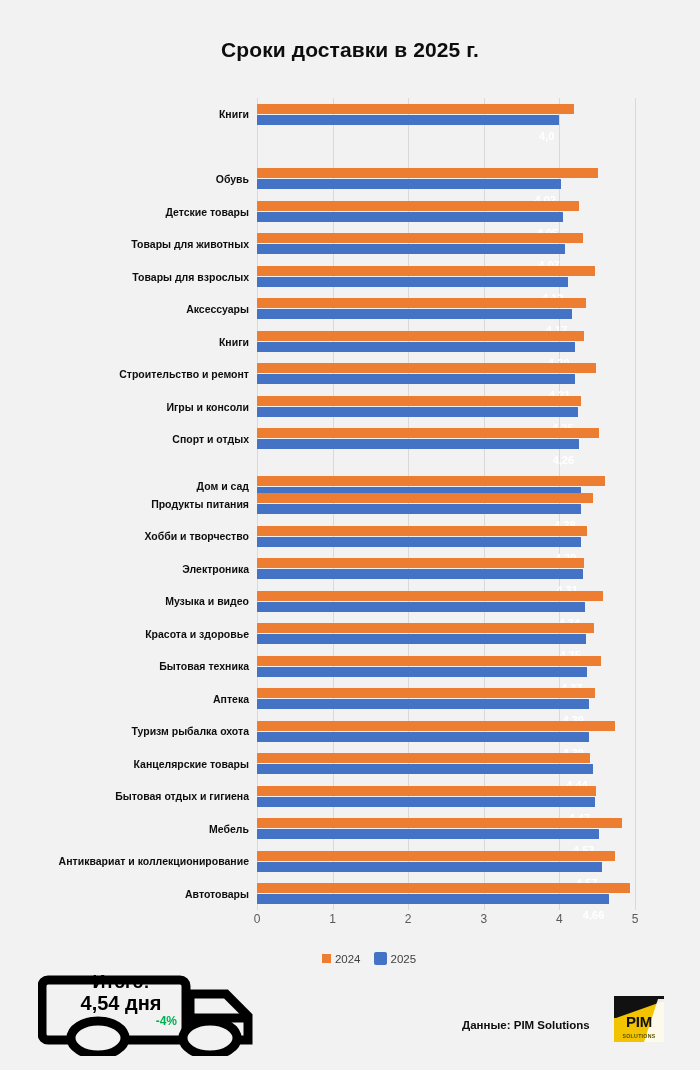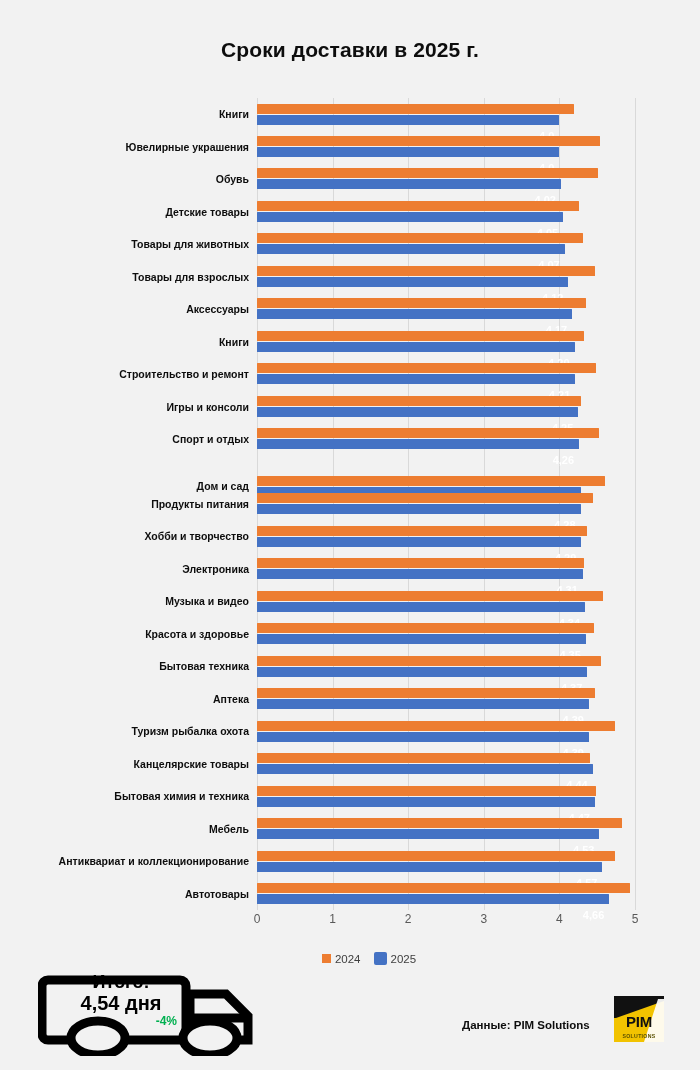--- a/index.html
+++ b/index.html
@@ -239,29 +239,20 @@
     <div class="rows" id="rows">
         <div class="row" style="top: 0px; height: 32.48px;">
           <div class="cat-label" style="height: 32.48px;">Книги</div>
           <div class="bars" style="height: 32.48px;">
             <div class="bar bar-2024" style="width: 316.764px; background: rgb(237, 125, 49);"></div>
             <div class="bar bar-2025" style="width: 302.4px; background: rgb(68, 114, 196);">
               <span class="bar-value">4,0</span>
             </div>
           </div>
         </div>
-        <div class="row" style="top: 32.48px; height: 32.48px;">
-          <div class="cat-label" style="height: 32.48px;">Ювелирные украшения</div>
-          <div class="bars" style="height: 32.48px;">
-            <div class="bar bar-2024" style="width: 343.224px; background: rgb(237, 125, 49);"></div>
-            <div class="bar bar-2025" style="width: 302.4px; background: rgb(68, 114, 196);">
-              <span class="bar-value">4,0</span>
-            </div>
-          </div>
-        </div>
         <div class="row" style="top: 64.96px; height: 32.48px;">
           <div class="cat-label" style="height: 32.48px;">Обувь</div>
           <div class="bars" style="height: 32.48px;">
             <div class="bar bar-2024" style="width: 340.956px; background: rgb(237, 125, 49);"></div>
             <div class="bar bar-2025" style="width: 303.912px; background: rgb(68, 114, 196);">
               <span class="bar-value">4,02</span>
             </div>
           </div>
         </div>
         <div class="row" style="top: 97.44px; height: 32.48px;">
@@ -420,21 +411,21 @@
         <div class="row" style="top: 649.6px; height: 32.48px;">
           <div class="cat-label" style="height: 32.48px;">Канцелярские товары</div>
           <div class="bars" style="height: 32.48px;">
             <div class="bar bar-2024" style="width: 333.396px; background: rgb(237, 125, 49);"></div>
             <div class="bar bar-2025" style="width: 335.664px; background: rgb(68, 114, 196);">
               <span class="bar-value">4,44</span>
             </div>
           </div>
         </div>
         <div class="row" style="top: 682.08px; height: 32.48px;">
-          <div class="cat-label" style="height: 32.48px;">Бытовая химия и техника</div>
+          <div class="cat-label" style="height: 32.48px;">Бытовая отдых и гигиена</div>
           <div class="bars" style="height: 32.48px;">
             <div class="bar bar-2024" style="width: 338.688px; background: rgb(237, 125, 49);"></div>
             <div class="bar bar-2025" style="width: 337.932px; background: rgb(68, 114, 196);">
               <span class="bar-value">4,47</span>
             </div>
           </div>
         </div>
         <div class="row" style="top: 714.56px; height: 32.48px;">
           <div class="cat-label" style="height: 32.48px;">Мебель</div>
           <div class="bars" style="height: 32.48px;">

